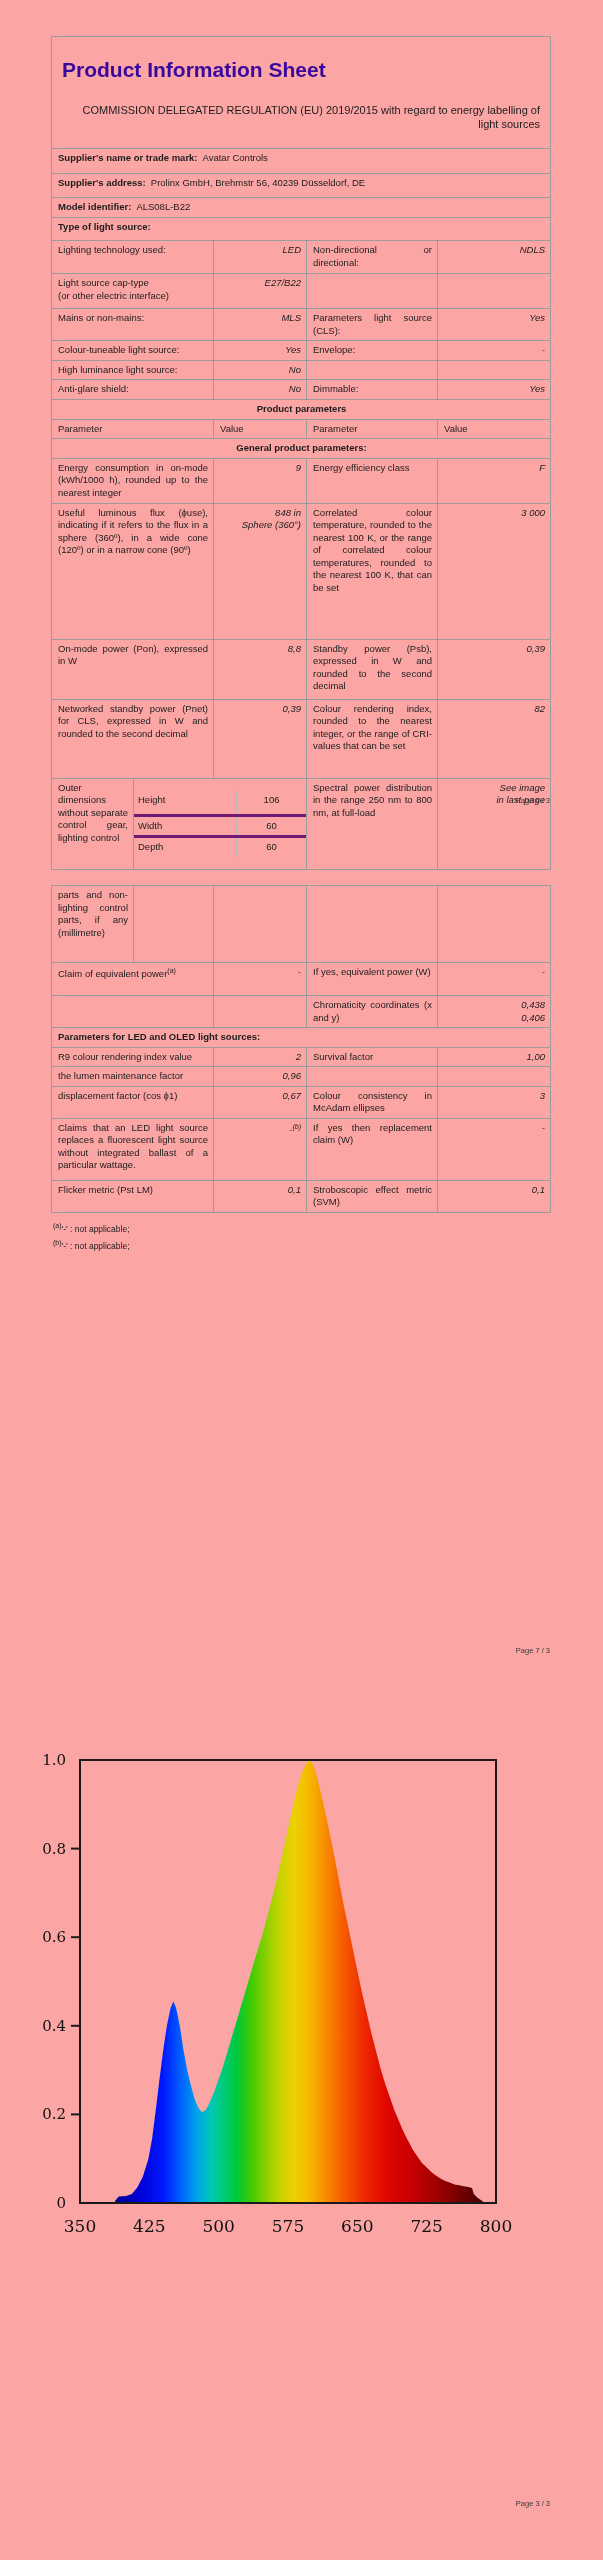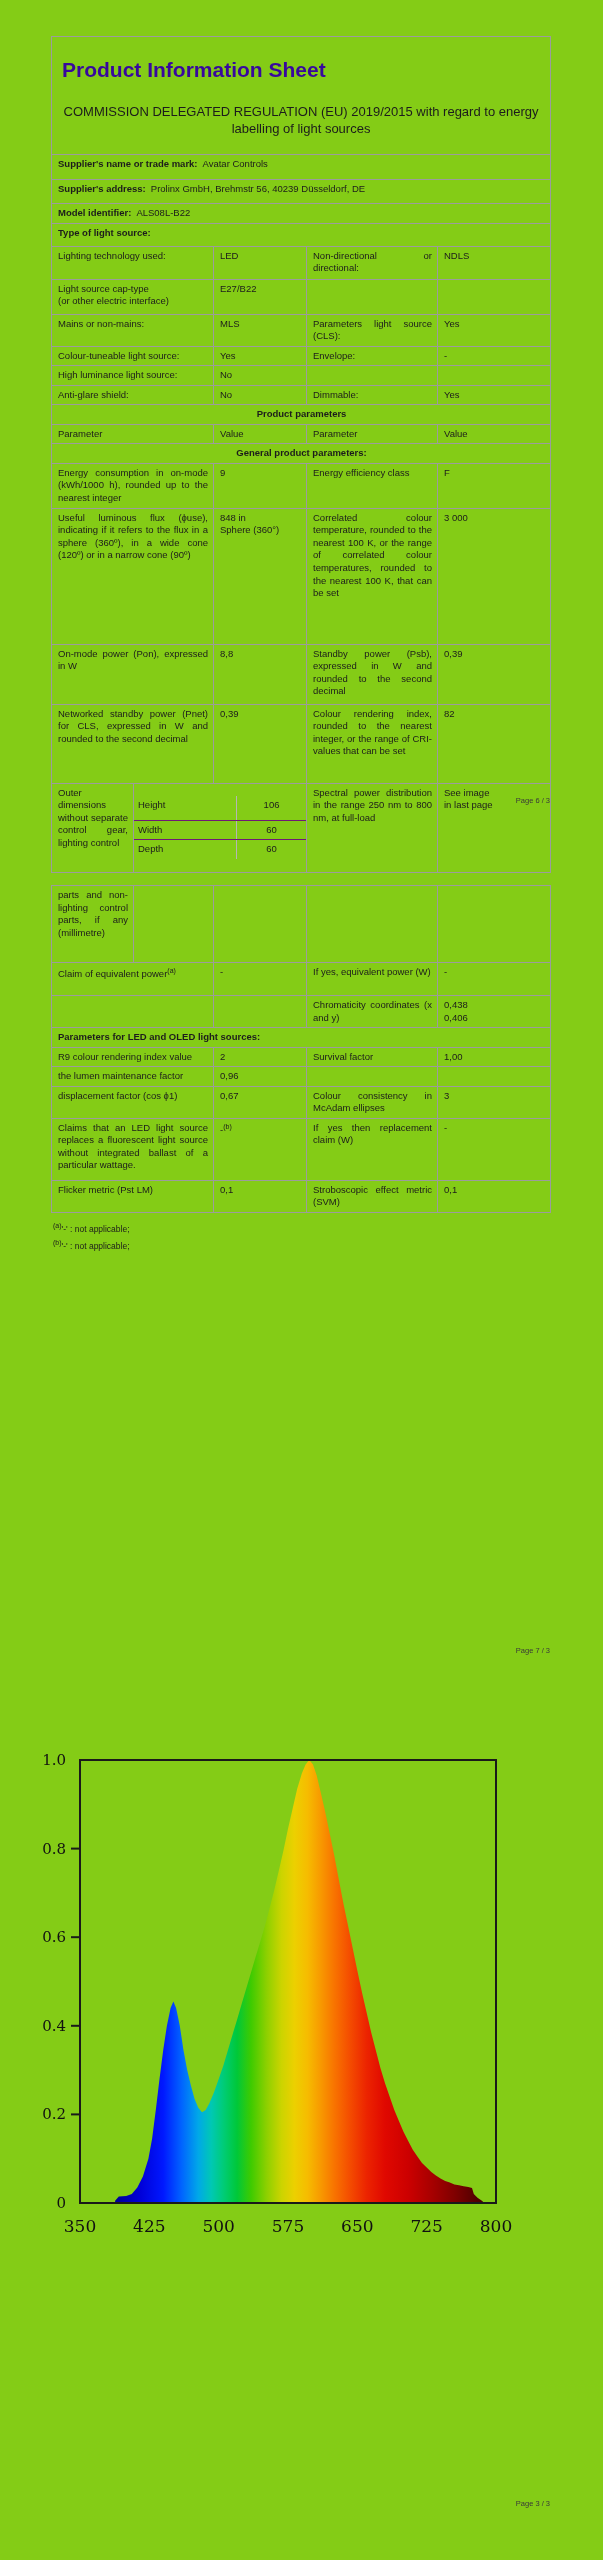--- a/index.html
+++ b/index.html
@@ -1,33 +1,33 @@
 <!DOCTYPE html>
 <html><head>
 <meta charset="utf-8">
 <style>
   html,body{margin:0;padding:0;background:#ffffff;}
-  .canvas{position:relative;width:603px;height:2560px;background:#84cc16;overflow:hidden;
+  .canvas{position:relative;width:603px;height:2560px;background:#fca5a5;overflow:hidden;
           font-family:"Liberation Sans",sans-serif;color:#1c1c1c;}
   table.sheet{position:absolute;left:51px;width:499px;border-collapse:collapse;table-layout:fixed;}
   table.sheet td{border:1px solid #9c9c9c;vertical-align:top;font-size:9.5px;line-height:1.32;
                  padding:3px 5px 3px 6px;white-space:pre-line;word-wrap:break-word;}
   td.p{text-align:justify;}
-  td.v{text-align:left;padding-left:2px;padding-right:2px;}
+  td.v{text-align:right;padding-left:2px;padding-right:2px;font-style:italic;}
   td.lv{text-align:left;}
   td.ch{text-align:center;font-weight:bold;padding-top:2px;padding-bottom:2px;}
   td.lh{text-align:left;font-weight:bold;padding-top:2px;padding-bottom:2px;}
   .bl{font-weight:bold;}
   .vl{margin-left:5px;}
   .titlecell{padding:6px 10px 4px 10px !important;}
   .doctitle{font-size:21px;font-weight:bold;color:#38089e;letter-spacing:0px;margin-bottom:7px;}
-  .reg{font-size:13px;color:#1c1c1c;text-align:center;}
+  .reg{font-size:11px;color:#1c1c1c;text-align:right;}
   table.dims{width:100%;height:100%;border-collapse:collapse;}
   table.dims td{border:0;padding:3px 4px;}
-  table.dims tr:not(:last-child) td{border-bottom:1px solid #701a75;}
+  table.dims tr:not(:last-child) td{border-bottom:3px solid #701a75;}
   table.dims td:first-child{border-right:1px solid #b5b5b5;}
   table.dims td.dv{text-align:center;}
   .footnote{position:absolute;left:53px;font-size:8.5px;color:#1c1c1c;}
   .footnote sup{font-size:7px;}
   .pagemarker{position:absolute;right:53px;font-size:7.5px;color:#3a3a3a;}
   sup.cellsup{font-size:7px;}
   #spd{position:absolute;left:0;top:1730px;}
   #spd text{font-family:"DejaVu Serif",serif;fill:#111;}
 </style>
 </head>

